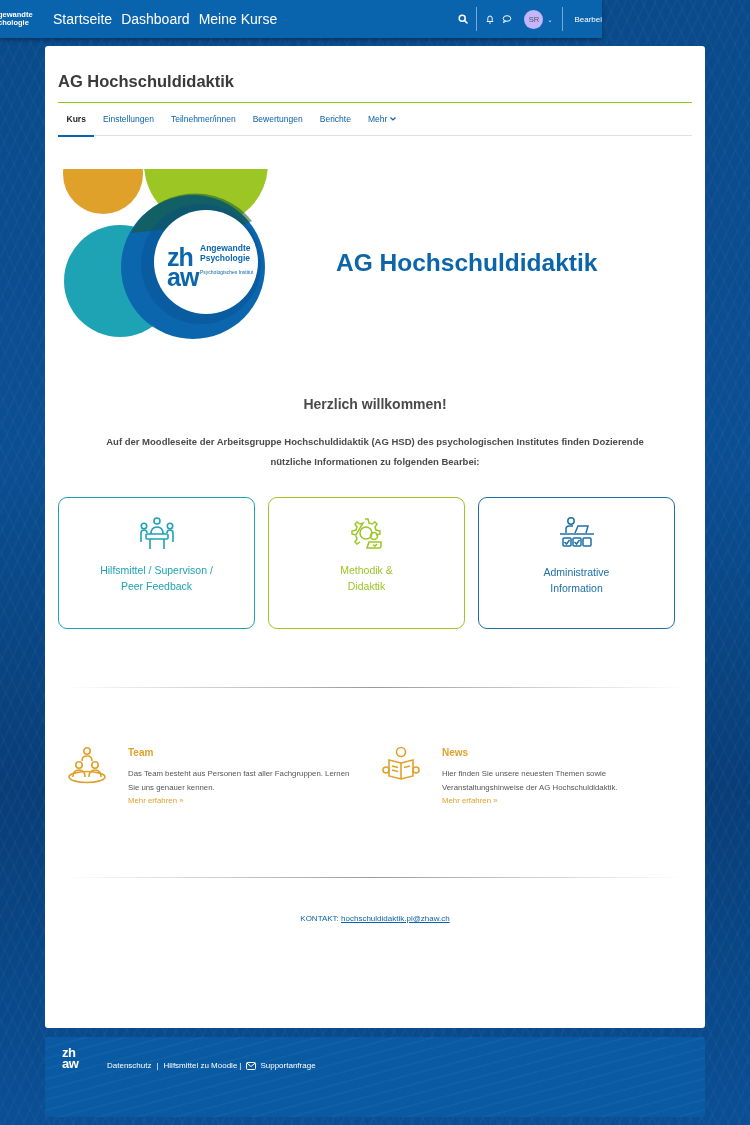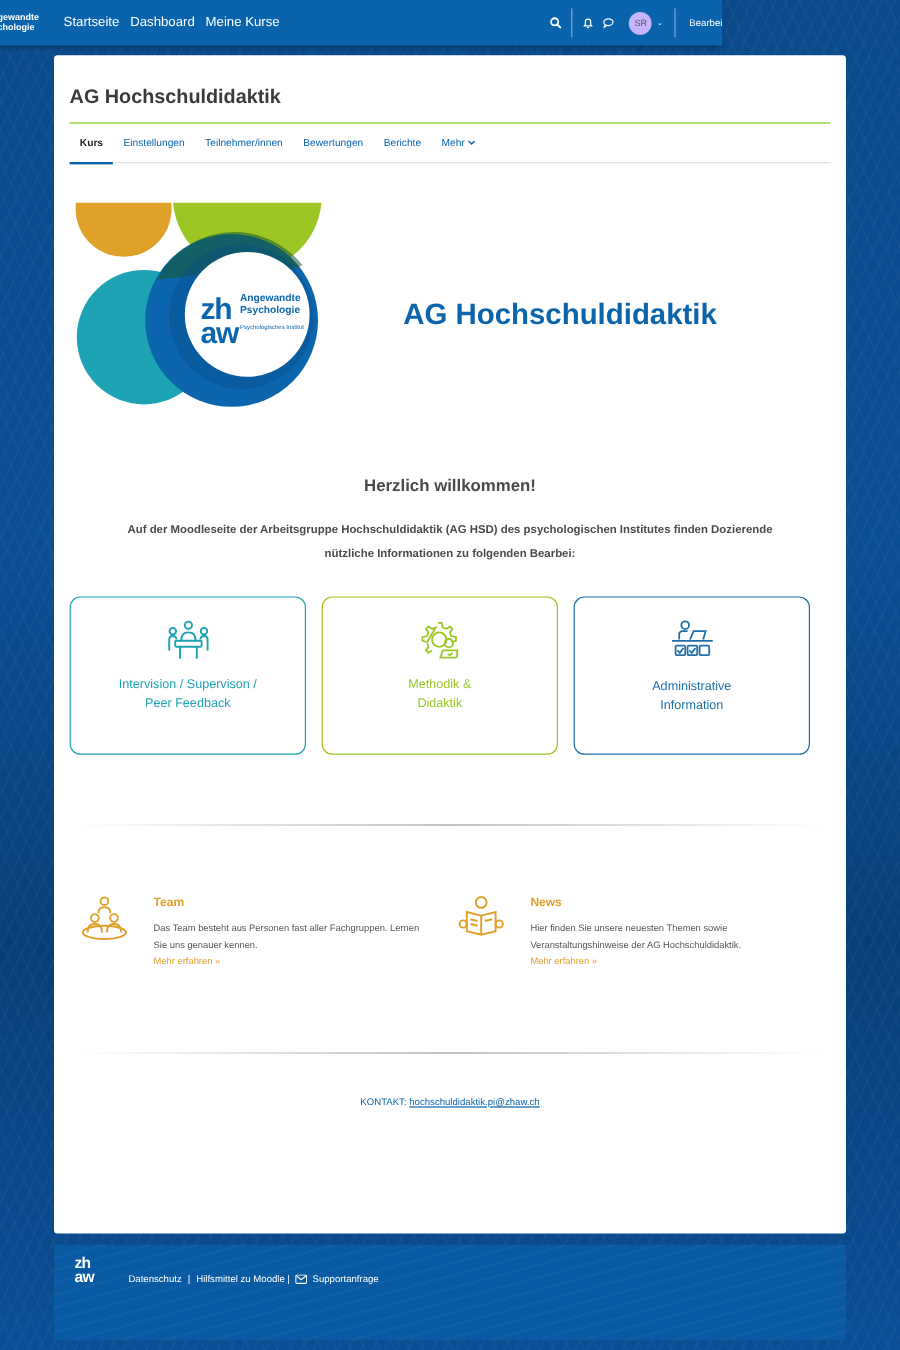--- a/index.html
+++ b/index.html
@@ -22,21 +22,21 @@
     background: #0a63ad;
     display: flex; align-items: center;
     box-shadow: 0 2px 4px rgba(0,0,0,0.35);
     z-index: 2;
   }
   .brand {
     color: #fff; font-size: 7.5px; font-weight: bold; line-height: 8px;
     margin-left: -2px; width: 48px;
   }
   .nav-links { display: flex; gap: 9px; margin-left: 7px; }
-  .nav-link { color: #fff; font-size: 11px; text-decoration: none; }
+  .nav-link { color: #fff; font-size: 14px; text-decoration: none; }
   .nav-right {
     position: absolute; right: 0; top: 0; height: 38px;
     display: flex; align-items: center;
   }
   .nav-icon { color: #fff; width: 14px; height: 14px; display: flex; align-items: center; justify-content: center; }
   .nav-sep { width: 1px; height: 24px; background: rgba(255,255,255,0.45); margin: 0 6px; }
   .avatar {
     width: 19px; height: 19px; border-radius: 50%; background: #c4b5fd;
     color: #555; font-size: 7.5px; display: flex; align-items: center; justify-content: center;
     margin-left: 10px;
@@ -236,21 +236,21 @@
         <circle cx="32" cy="10" r="2.7"></circle>
         <path d="M13 18 Q13 11 19 11 Q25 11 25 18"></path>
         <path d="M3 26 V17 Q3 14 6 14 Q9 14 9 17"></path>
         <path d="M35 26 V17 Q35 14 32 14 Q29 14 29 17"></path>
         <rect x="8" y="18" width="22" height="5" rx="1"></rect>
         <line x1="12" y1="23" x2="12" y2="33"></line>
         <line x1="26" y1="23" x2="26" y2="33"></line>
       </g>
     </svg>
     <div class="topic-label" style="color:#1ea3b5;">
-      <div>Intervision / Supervison /</div>
+      <div>Hilfsmittel / Supervison /</div>
       <div>Peer Feedback</div>
     </div>
   </div>
 
   <div class="topic" style="left:223px;border-color:#9cc624;">
     <svg width="38" height="36" viewBox="0 0 38 36">
       <g fill="none" stroke="#9cc624" stroke-width="1.5">
         <path d="M17 3 L20 3 L21 7 L24 8 L27 6 L29 8 L27 11 L28 14 L32 15 L32 18 L28 19 M8 19 L4 18 L4 15 L8 14 L9 11 L7 8 L9 6 L12 8 L15 7 Z"></path>
         <path d="M12 26 L9 28 L7 26 L9 23 L8 20"></path>
         <circle cx="18" cy="17" r="6"></circle>

